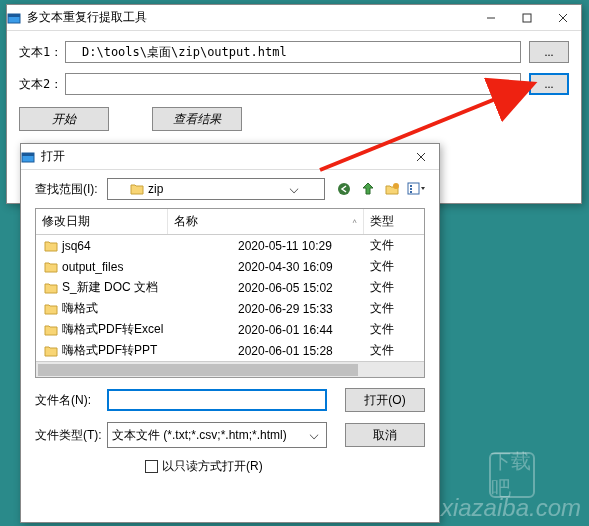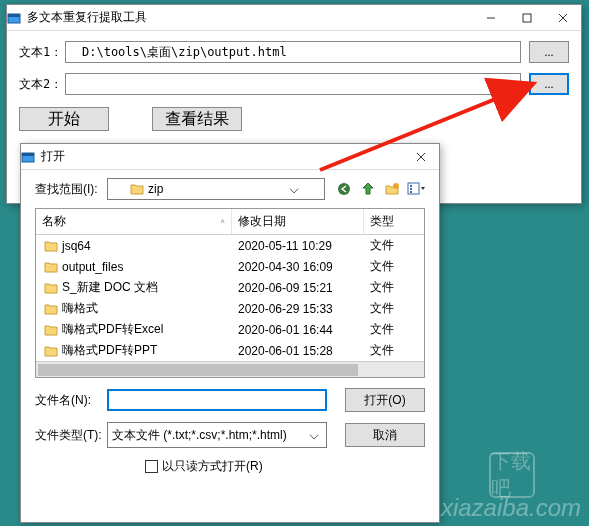--- a/index.html
+++ b/index.html
@@ -12,21 +12,21 @@
   .winbtns { display: flex; }
   .winbtn { width: 36px; height: 22px; display: flex; align-items: center; justify-content: center; cursor: pointer; }
   
   .main-body { padding: 10px 12px; }
   .row { display: flex; align-items: center; margin-bottom: 10px; }
   .lbl { width: 46px; font-family: SimSun, monospace; }
   .textin { flex: 1; height: 22px; border: 1px solid #888; padding: 2px 16px; font-family: SimSun, monospace; font-size: 12px; }
   .browse { width: 40px; height: 22px; margin-left: 8px; border: 1px solid #888; background: #e1e1e1; display:flex; align-items:center; justify-content:center; cursor:pointer; font-family: SimSun; }
   .browse.hot { border: 2px solid #0078d7; }
   .btnbar { margin-top: 12px; }
-  .actbtn { width: 90px; height: 24px; border: 1px solid #888; background: #e1e1e1; cursor:pointer; margin-right: 40px; font-size:16px; }
+  .actbtn { width: 90px; height: 24px; border: 1px solid #888; background: #e1e1e1; cursor:pointer; margin-right: 40px; font-size:12px;font-style:italic; }
   
   .dlg-body { padding: 8px 14px; }
   .dlgrow { display: flex; align-items: center; margin-bottom: 8px; }
   .dlglbl { width: 72px; }
   .combo { flex:1; height: 22px; border: 1px solid #7a7a7a; background:#fff; display:flex; align-items:center; padding:0 22px; position:relative; }
   .combo .fld { margin-right:4px; display:inline-flex; }
   .combo .txt { flex:1; }
   .combo .arr { width:16px; text-align:center; }
   .navicons { display:flex; gap:6px; margin-left:10px; }
   .nicon { width:18px; height:18px; display:flex; align-items:center; justify-content:center; cursor:pointer; }
@@ -165,27 +165,27 @@
               <rect x="3" y="6" width="2" height="2" fill="#3a6aa8"></rect>
               <rect x="3" y="9" width="2" height="2" fill="#3a6aa8"></rect>
               <path d="M14 5 l2 3 l2 -3 z" fill="#333"></path>
             </svg>
           </span>
       </div>
     </div>
 
     <div class="filepane">
       <div class="fhead">
+        <div class="fcol c-date">
+            <span>修改日期</span>
+          </div>
         <div class="fcol c-name">
             <span>名称</span>
             <span class="sort">˄</span>
           </div>
-        <div class="fcol c-date">
-            <span>修改日期</span>
-          </div>
         <div class="fcol c-type">
             <span>类型</span>
           </div>
       </div>
       <div class="flist" id="flist">
           <div class="frow">
             <div class="fname">
               <svg width="14" height="12">
                 <path d="M1 2 h4 l1 1 h7 v8 h-12 z" fill="#f8d575" stroke="#caa23a"></path>
               </svg>
@@ -204,21 +204,21 @@
             <div class="fdate">2020-04-30 16:09</div>
             <div class="ftype">文件</div>
           </div>
           <div class="frow">
             <div class="fname">
               <svg width="14" height="12">
                 <path d="M1 2 h4 l1 1 h7 v8 h-12 z" fill="#f8d575" stroke="#caa23a"></path>
               </svg>
               <span>S_新建 DOC 文档</span>
             </div>
-            <div class="fdate">2020-06-09 15:21</div>
+            <div class="fdate">2020-06-05 15:02</div>
             <div class="ftype">文件</div>
           </div>
           <div class="frow">
             <div class="fname">
               <svg width="14" height="12">
                 <path d="M1 2 h4 l1 1 h7 v8 h-12 z" fill="#f8d575" stroke="#caa23a"></path>
               </svg>
               <span>嗨格式</span>
             </div>
             <div class="fdate">2020-06-29 15:33</div>

